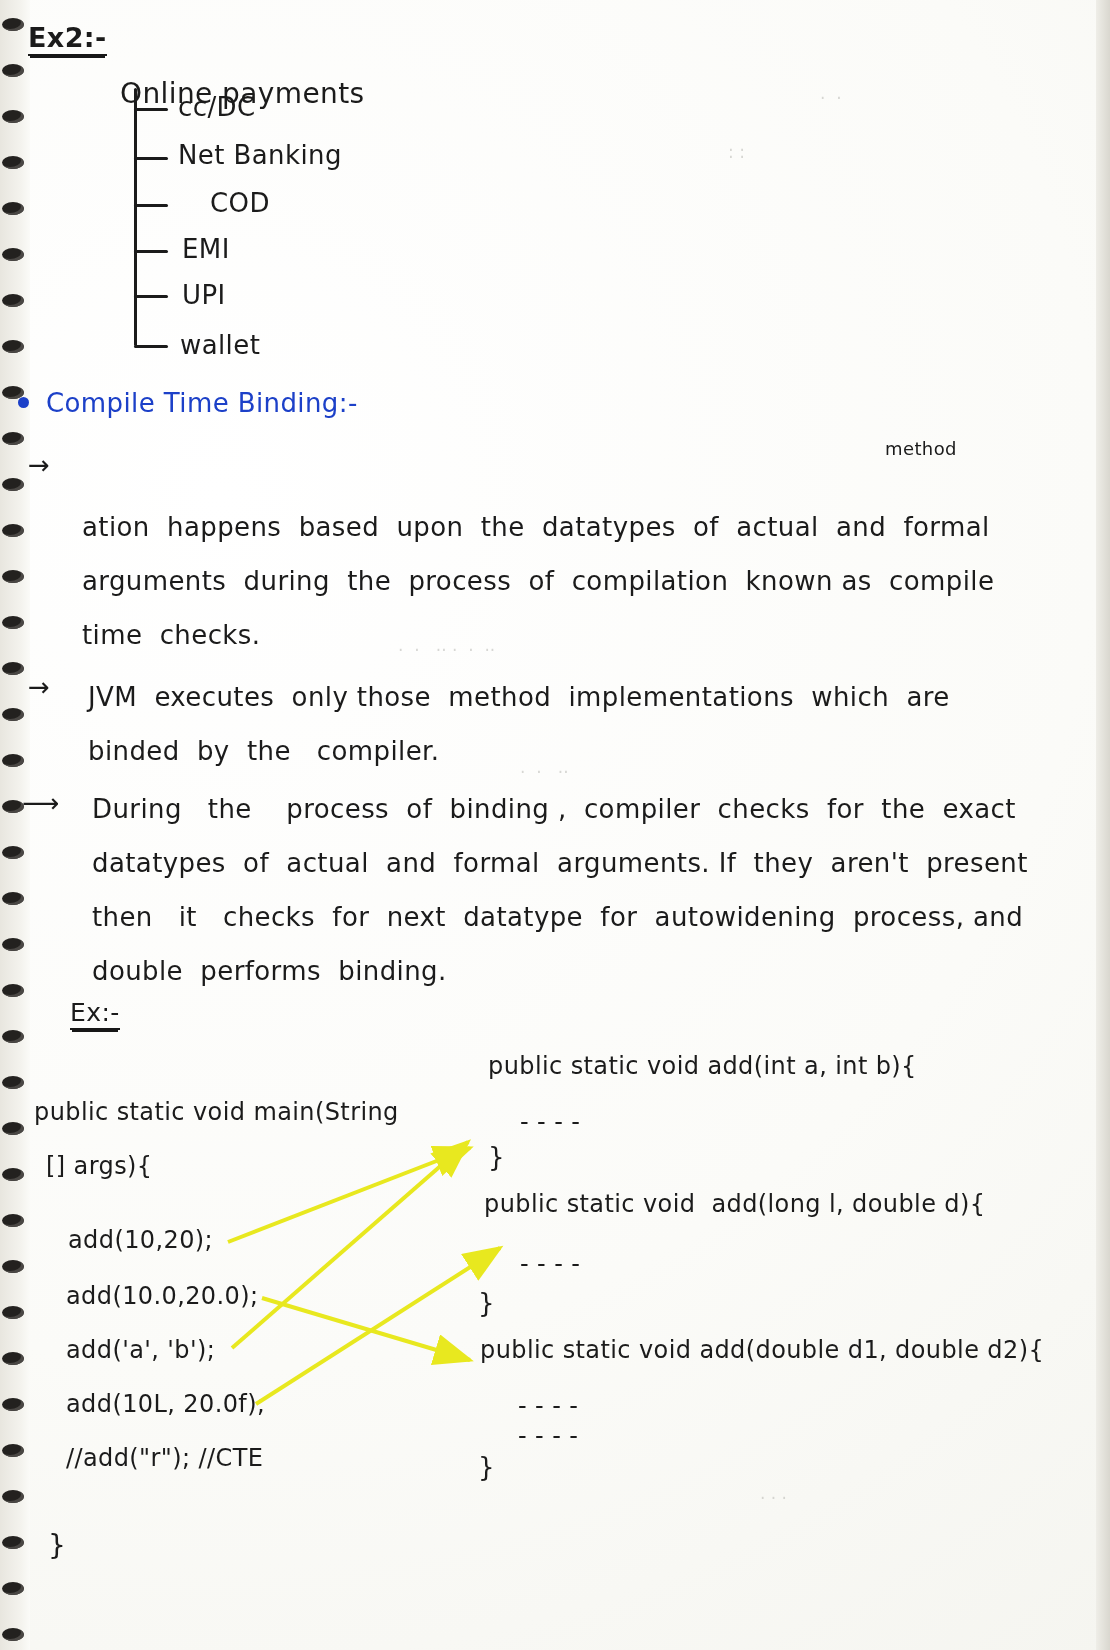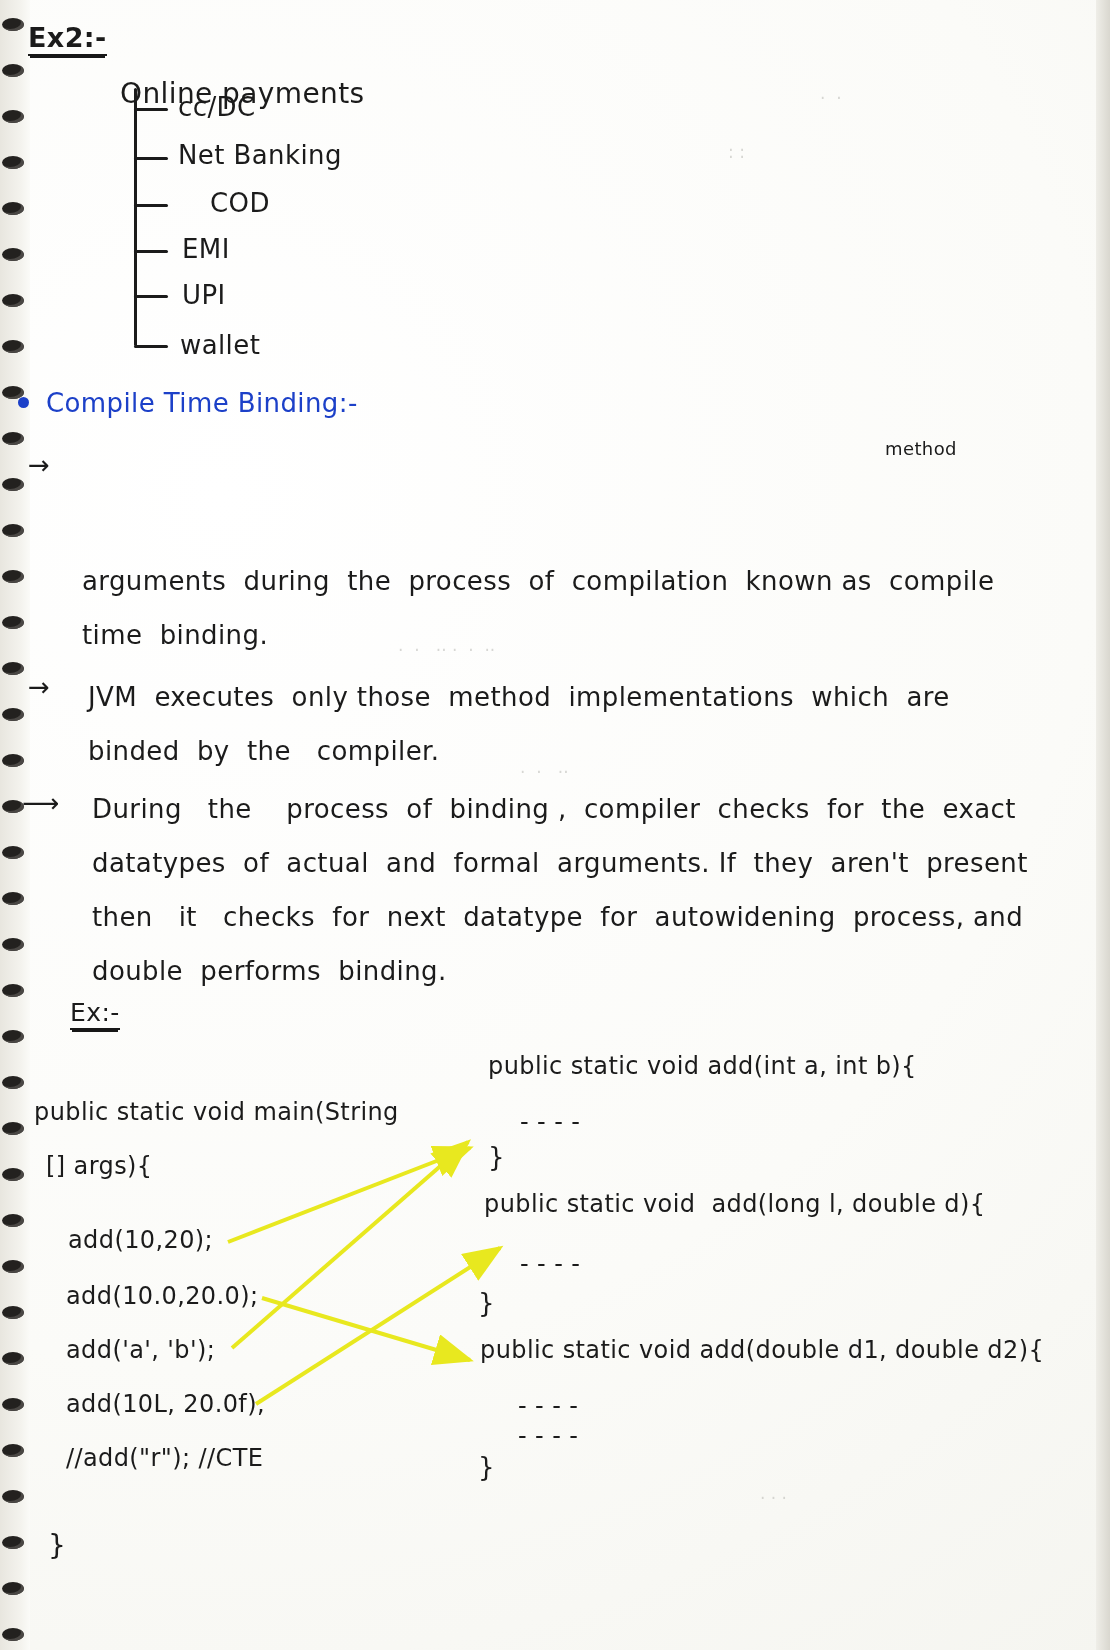--- a/index.html
+++ b/index.html
@@ -130,22 +130,23 @@
   <div class="hw t-26" style="left:180px;top:188px;margin-left:30px;">COD</div>
   <div class="hw t-26" style="left:182px;top:234px;">EMI</div>
   <div class="hw t-26" style="left:182px;top:280px;">UPI</div>
   <div class="hw t-26" style="left:180px;top:330px;">wallet</div>
 
   <div class="bullet-dot" style="left:18px;top:397px;"></div>
   <div class="hw t-26 ink-blue" style="left:46px;top:388px;">Compile Time Binding:-</div>
 
   <div class="hw t-26" style="left:28px;top:450px;">→</div>
   <div class="hw t-18" style="left:885px;top:438px;">method</div>
+  <div class="hw t-26" style="left:82px;top:512px;">ation  happens  based  upon  the  datatypes  of  actual  and  formal</div>
   <div class="hw t-26" style="left:82px;top:566px;">arguments  during  the  process  of  compilation  known as  compile</div>
-  <div class="hw t-26" style="left:82px;top:620px;">time  binding.</div>
+  <div class="hw t-26" style="left:82px;top:620px;">time  checks.</div>
 
   <div class="hw t-26" style="left:28px;top:672px;">→</div>
   <div class="hw t-26" style="left:88px;top:682px;">JVM  executes  only those  method  implementations  which  are</div>
   <div class="hw t-26" style="left:88px;top:736px;">binded  by  the   compiler.</div>
 
   <div class="hw t-26" style="left:22px;top:788px;">⟶</div>
   <div class="hw t-26" style="left:92px;top:794px;">During   the    process  of  binding ,  compiler  checks  for  the  exact</div>
   <div class="hw t-26" style="left:92px;top:848px;">datatypes  of  actual  and  formal  arguments. If  they  aren't  present</div>
   <div class="hw t-26" style="left:92px;top:902px;">then   it   checks  for  next  datatype  for  autowidening  process, and</div>
   <div class="hw t-26" style="left:92px;top:956px;">double  performs  binding.</div>

